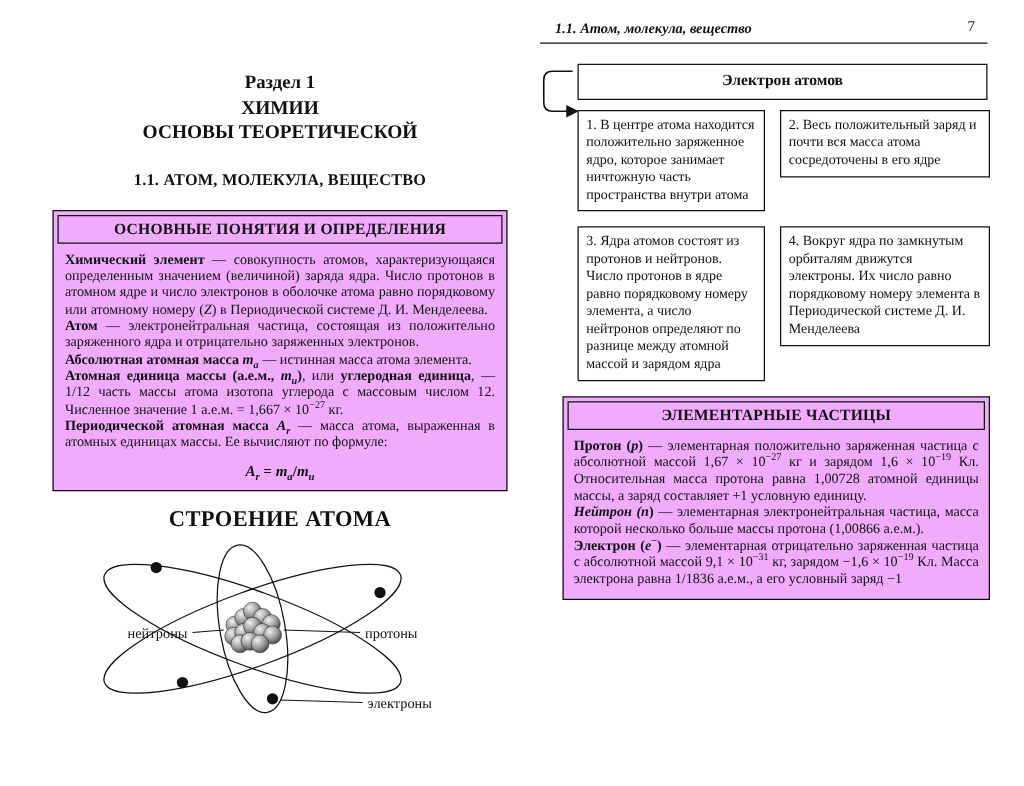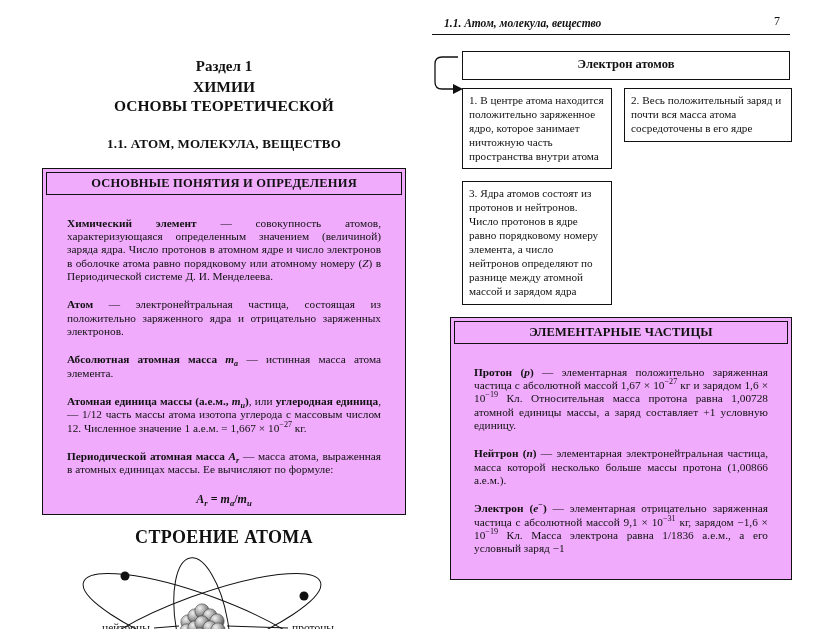--- a/index.html
+++ b/index.html
@@ -13,21 +13,21 @@
   .col-left { position:absolute; left:42px; top:38px; width:364px; }
   .section-label { text-align:center; font-weight:bold; font-size:15px; margin-top:20px; }
   .section-title { text-align:center; font-weight:bold; font-size:15.5px; line-height:1.25; margin-top:2px; }
   .subsection-title { text-align:center; font-weight:bold; font-size:13px; margin-top:20px; letter-spacing:.2px; }
   .titled-box { border:1px solid #111; margin-top:16px; background:#f0abfc; }
   .titled-box .box-title {
     margin:3px; border:1px solid #111; padding:3px 2px;
     text-align:center; font-weight:bold; font-size:12.5px; letter-spacing:.2px;
   }
   .titled-box .box-body { padding:4px 9px 8px 9px; font-size:11.3px; line-height:1.18; text-align:justify; hyphens:auto; }
-  .box-body p { margin:15px; }
+  .box-body p { margin:0; }
   .formula { text-align:center; margin-top:8px; font-size:12px;font-weight:bold; }
   sup, sub { font-size:72%; line-height:0; }
   .atom-title { text-align:center; font-weight:bold; font-size:18px; margin-top:12px; letter-spacing:.3px; }
   .atom-wrap { margin-top:4px; }
   
   .col-right { position:absolute; left:432px; top:14px; width:358px; }
   .running-header {
     display:flex; justify-content:space-between; align-items:flex-end;
     border-bottom:1px solid #111; padding:0 2px 5px 12px;
   }
@@ -140,25 +140,26 @@
       </svg>
       <div class="structure-box">
         <div class="sb-title">Электрон атомов</div>
       </div>
     </div>
 
     <div class="statements-grid">
       <div class="statement-box">1. В центре атома находится положительно заряженное ядро, которое занимает ничтожную часть пространства внутри атома</div>
       <div class="statement-box">2. Весь положительный заряд и почти вся масса атома сосредоточены в его ядре</div>
       <div class="statement-box">3. Ядра атомов состоят из протонов и нейтронов. Число протонов в ядре равно порядковому номеру элемента, а число нейтронов определяют по разнице между атомной массой и зарядом ядра</div>
+      <div class="statement-box">4. Вокруг ядра по замкнутым орбиталям движутся электроны. Их число равно порядковому номеру элемента в Периодической системе Д. И. Менделеева</div>
     </div>
 
     <div class="titled-box particles-box">
       <div class="box-title">ЭЛЕМЕНТАРНЫЕ ЧАСТИЦЫ</div>
       <div class="box-body">
         <p><span style="font-weight: bold;">Протон (</span><span style="font-weight: bold; font-style: italic;">p</span><span style="font-weight: bold;">)</span><span> — элементарная положительно заряженная частица с абсолютной массой 1,67 × 10</span><sup>−27</sup><span> кг и зарядом 1,6 × 10</span><sup>−19</sup><span> Кл. Относительная масса протона равна 1,00728 атомной единицы массы, а заряд составляет +1 условную единицу.</span></p>
-        <p><span style="font-weight: bold;">Нейтрон (</span><span style="font-weight: bold; font-style: italic;">n</span><span style="font-weight: bold;">)</span><span> — элементарная электронейтральная частица, масса которой несколько больше массы протона (1,00866 а.е.м.).</span></p>
+        <p><span style="font-weight: bold; font-style: italic;">Нейтрон (</span><span style="font-weight: bold; font-style: italic;">n</span><span style="font-weight: bold;">)</span><span> — элементарная электронейтральная частица, масса которой несколько больше массы протона (1,00866 а.е.м.).</span></p>
         <p><span style="font-weight: bold;">Электрон (</span><span style="font-weight: bold; font-style: italic;">e</span><sup style="font-weight: bold;">−</sup><span style="font-weight: bold;">)</span><span> — элементарная отрицательно заряженная частица с абсолютной массой 9,1 × 10</span><sup>−31</sup><span> кг, зарядом −1,6 × 10</span><sup>−19</sup><span> Кл. Масса электрона равна 1/1836 а.е.м., а его условный заряд −1</span></p>
       </div>
     </div>
   </div>
 
 </div>
 
 </body></html>

